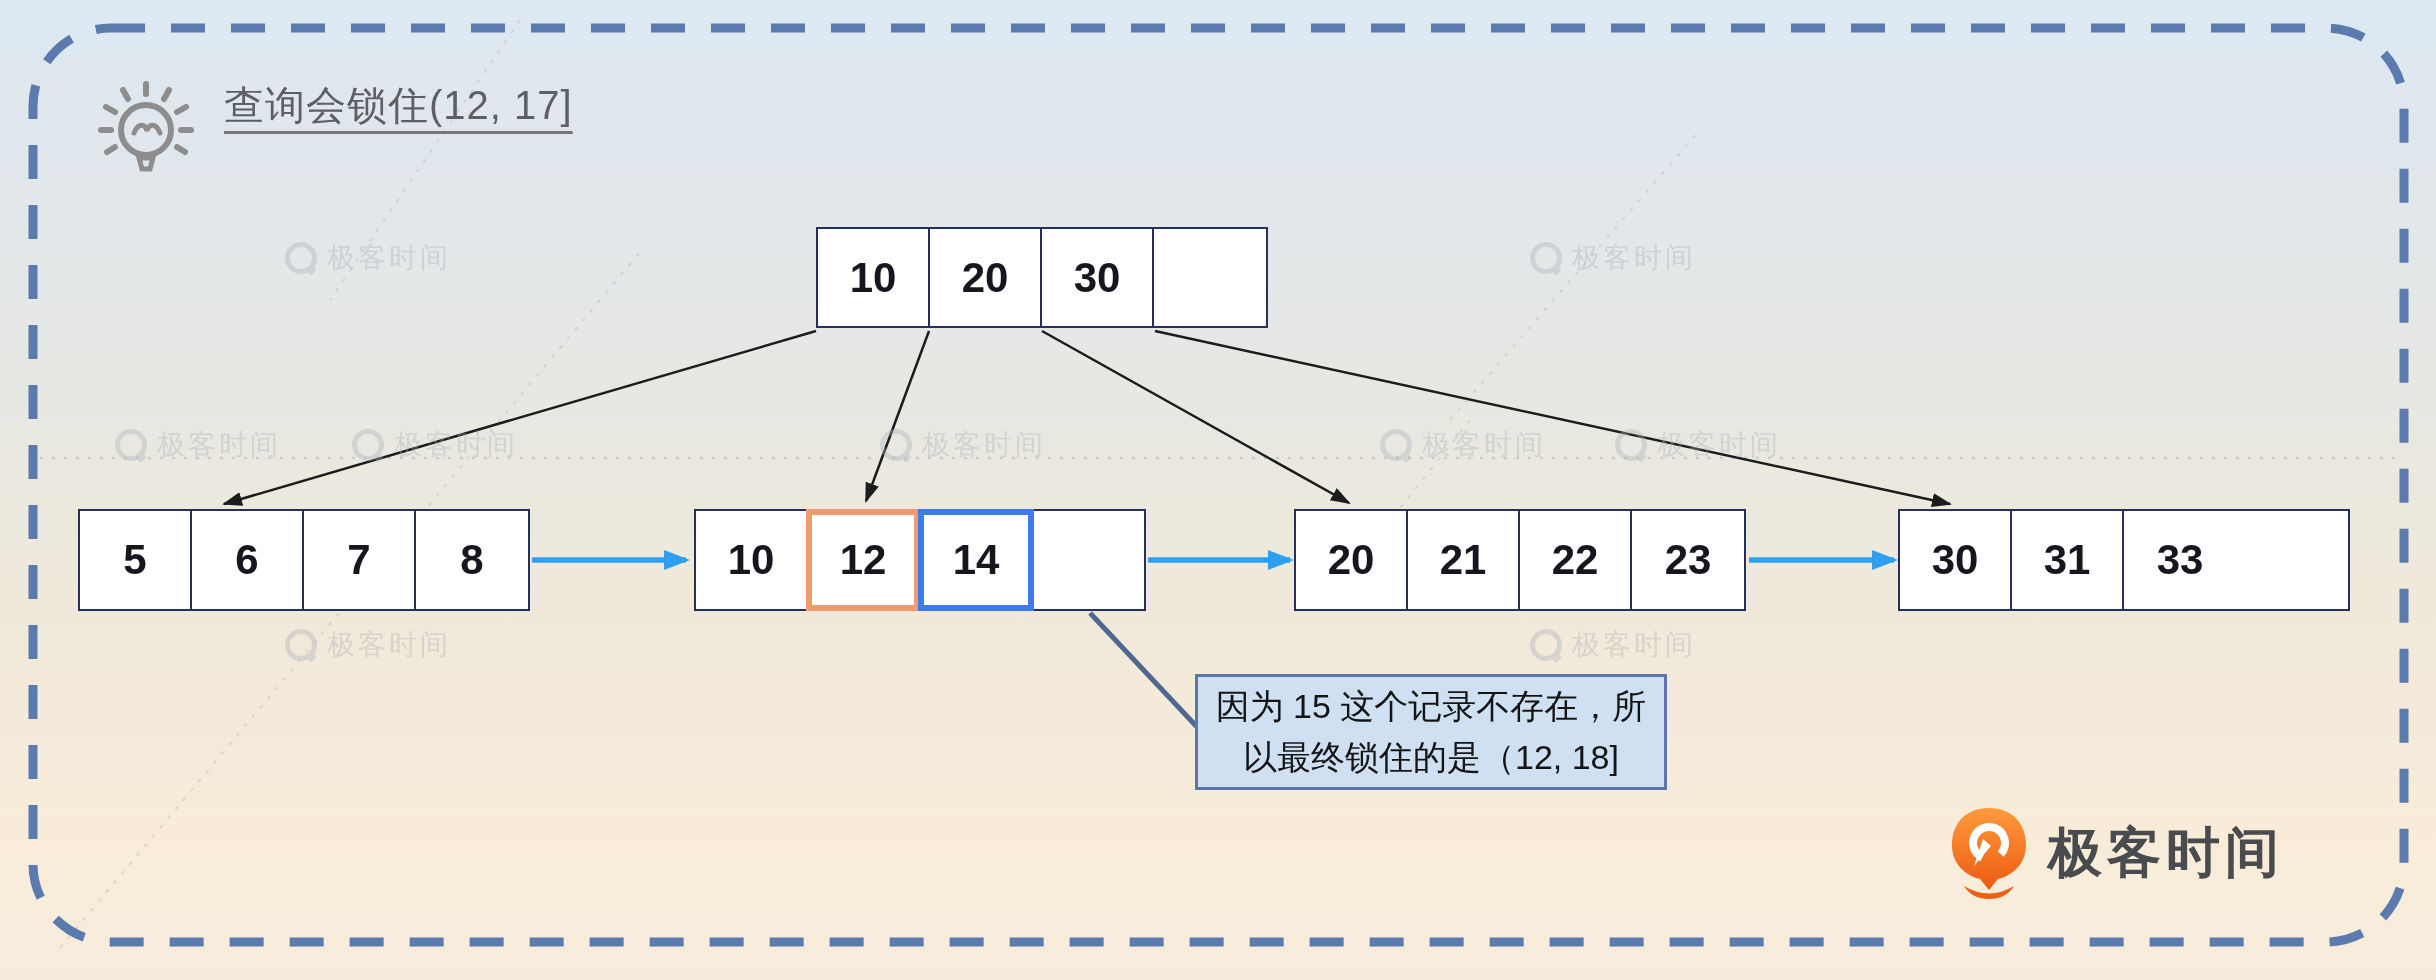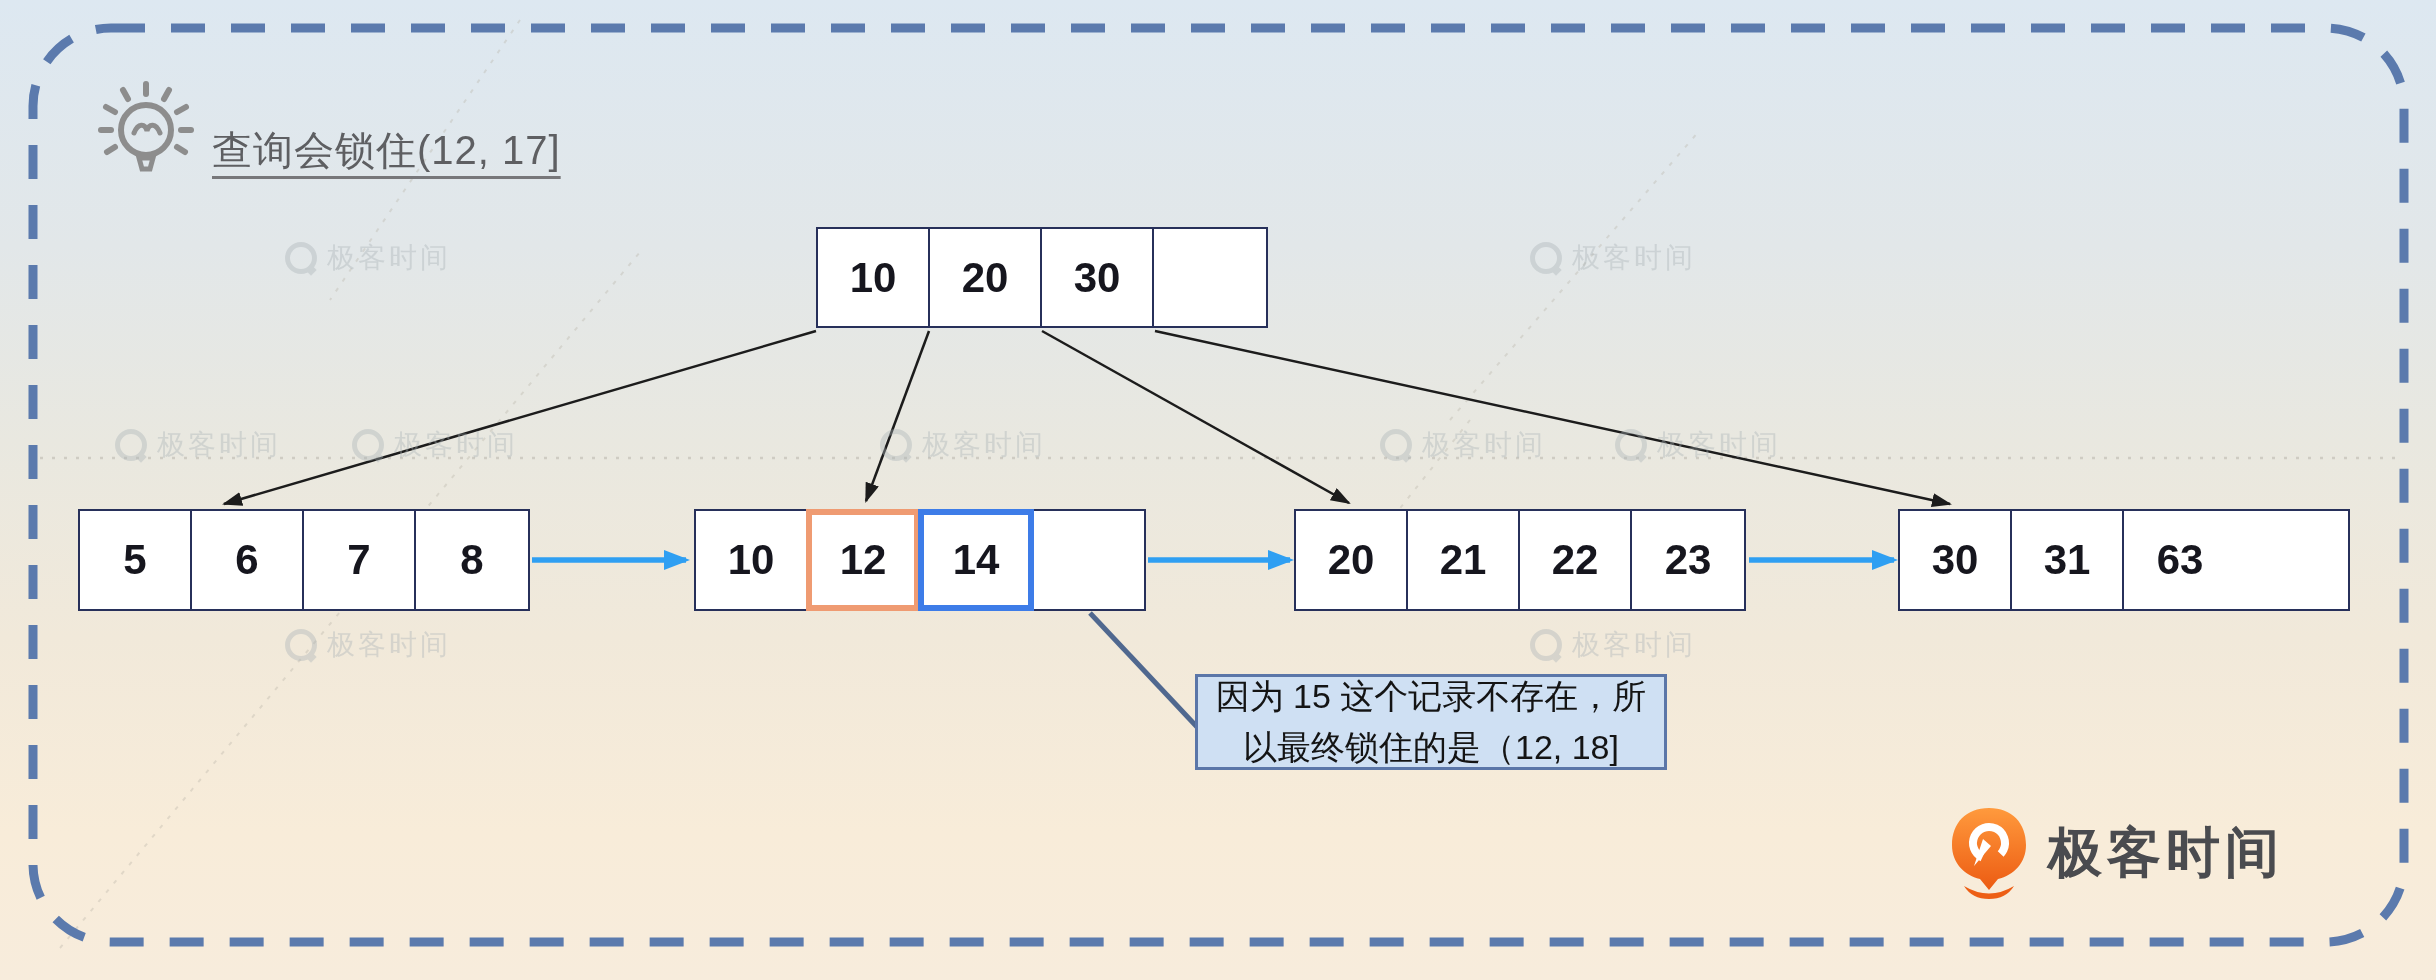--- a/index.html
+++ b/index.html
@@ -3,21 +3,21 @@
 <meta charset="utf-8">
 <style>
   html,body{margin:0;padding:0;background:#ccc;}
   .stage{
     position:relative;width:2436px;height:980px;overflow:hidden;
     font-family:"Liberation Sans","DejaVu Sans",sans-serif;
     background:linear-gradient(180deg,#dde8f1 0%,#e2e7e9 25%,#e9e8e0 45%,#f1e9da 65%,#f8ecd9 85%,#f7ecdc 100%);
   }
   svg.overlay{position:absolute;left:0;top:0;pointer-events:none;}
   
-  .tip-group{position:absolute;left:98px;top:78px;display:flex;align-items:flex-end;gap:18px;}
+  .tip-group{position:absolute;left:98px;top:78px;display:flex;align-items:flex-start;gap:30px;}
   .tip-title{
     font-size:40px;color:#5e5f62;letter-spacing:1px;
     text-decoration:underline;text-decoration-thickness:3px;text-decoration-color:#77777a;
     text-underline-offset:12px;
   }
   
   .node{
     position:absolute;display:grid;background:#fff;
     border:2px solid #27305a;box-sizing:border-box;
   }
@@ -103,21 +103,21 @@
         <line x1="30" y1="21" x2="25" y2="12"></line>
         <line x1="17" y1="34" x2="8" y2="29"></line>
         <line x1="13" y1="52" x2="3" y2="52"></line>
         <line x1="79" y1="69" x2="87" y2="74"></line>
         <line x1="17" y1="69" x2="9" y2="74"></line>
       </g>
     </svg>
     <span class="tip-title">查询会锁住(12, 17]</span>
   </div>
 
-  <div class="callout" id="callout-box" style="left: 1195px; top: 674px; width: 472px; height: 96px;">
+  <div class="callout" id="callout-box" style="left: 1195px; top: 674px; width: 472px; height: 116px;">
     <span>因为 15 这个记录不存在，所</span>
     <span>以最终锁住的是（12, 18]</span>
   </div>
 
   <div class="logo">
     <svg width="86" height="94" viewBox="0 0 86 94">
       <path d="M43,2 C66,2 80,17 80,39 C80,57 68,69 52,73 L43,84 L34,73 C18,69 6,57 6,39 C6,17 20,2 43,2 Z" fill="url(#logo-grad)"></path>
       <circle cx="43" cy="37" r="16" fill="none" stroke="#fff" stroke-width="8" stroke-dasharray="80 21" transform="rotate(115 43 37)"></circle>
       <path d="M28,60 L45,40 L37,33 Z" fill="#fff"></path>
       <path d="M18,80 Q43,95 68,80 Q60,93 43,93 Q26,93 18,80 Z" fill="#ed5f15"></path>
@@ -181,21 +181,21 @@
       </div>
     </div>
     <div class="node z2" style="left: 1898px; top: 509px; width: 452px; height: 102px; grid-template-columns: repeat(4, 1fr);">
       <div class="cell">
         <span>30</span>
       </div>
       <div class="cell">
         <span>31</span>
       </div>
       <div class="cell">
-        <span>63</span>
+        <span>33</span>
       </div>
     </div>
     <div class="wm" style="left: 285px; top: 258px;">
       <i class="wm-q"></i>
       <span>极客时间</span>
     </div>
     <div class="wm" style="left: 1530px; top: 258px;">
       <i class="wm-q"></i>
       <span>极客时间</span>
     </div>

